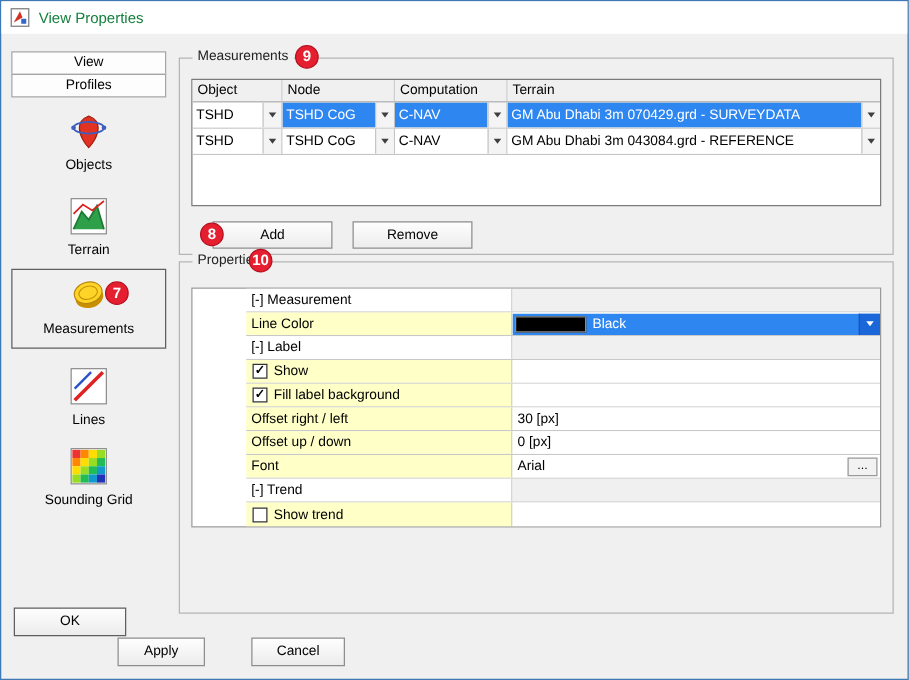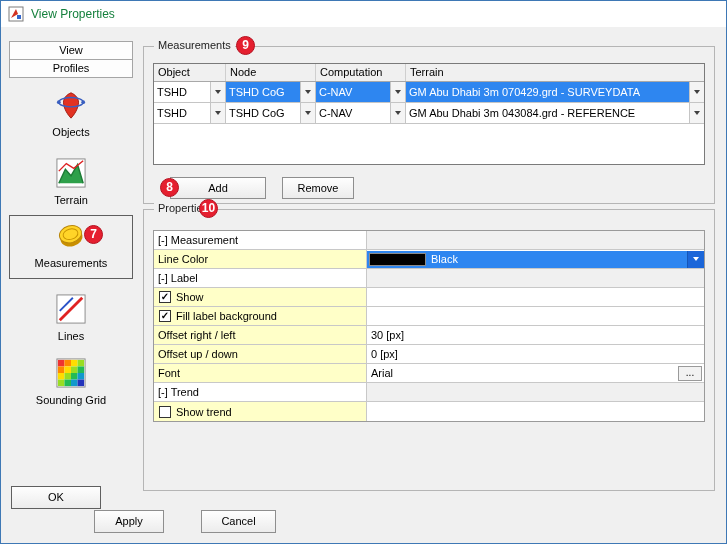--- a/index.html
+++ b/index.html
@@ -67,21 +67,21 @@
   .arr.w { border-top-color:#fff; }
   
   .btn {
     position:absolute; height:22px; background:linear-gradient(#fefefe,#ececec);
     border:1px solid #8e8e8e; font-size:11px; text-align:center; line-height:20px;
     cursor:default;
   }
   
   .pgrid {
     position:absolute; left:9px; top:20px; width:552px;
-    border:1px solid #9a9a9a; background:#fff;
+    border:1px solid #9a9a9a; background:#fff;padding-left:43px;
   }
   .prow { display:flex; height:19px; border-bottom:1px solid #c8c8c8; }
   .prow:last-child { border-bottom:none; }
   .pleft {
     width:213px; border-right:1px solid #c8c8c8; background:#ffffc8;
     font-size:11px; line-height:18px; padding-left:4px;
     display:flex; align-items:center; overflow:hidden; white-space:nowrap;
   }
   .pright { flex:1; background:#fff; font-size:11px; line-height:18px; padding-left:4px; display:flex; align-items:center; overflow:hidden; }
   .prow.cat .pleft { background:#ffffff; }
@@ -246,21 +246,21 @@
         <div class="tcell c-ter">
           <span class="combo-text">GM Abu Dhabi 3m 043084.grd - REFERENCE</span>
           <span class="dd-btn">
               <span class="arr"></span>
             </span>
         </div>
       </div>
     </div>
 
     <div class="btn" style="left:26px; top:130px; width:96px;">Add</div>
-    <div class="btn" style="left:138px; top:130px; width:72px;">Remove</div>
+    <div class="btn" style="left:138px; top:130px; width:96px;">Remove</div>
     <span class="badge" style="left:16px; top:131px;">8</span>
   </div>
 
   <div class="groupbox" style="left:142px; top:208px; width:572px; height:282px;">
     <span class="gb-label">Properties</span>
     <span class="badge" style="left:55px; top:-11px;">10</span>
 
     <div class="pgrid">
 
       <div class="prow cat">

